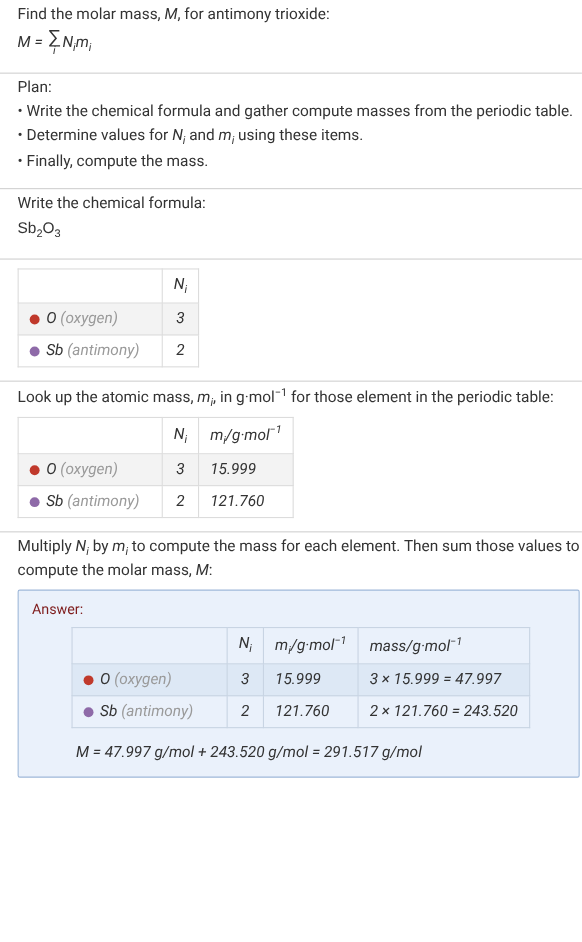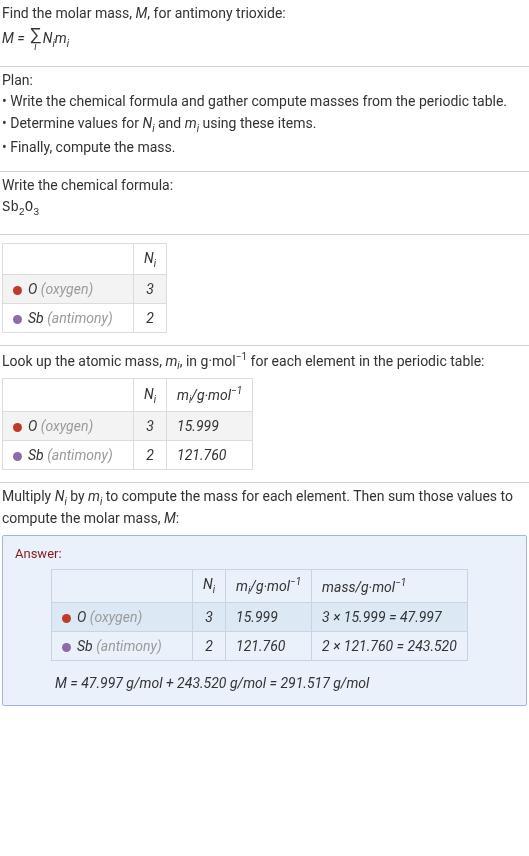--- a/index.html
+++ b/index.html
@@ -5,38 +5,38 @@
   body {
     font-family: -apple-system, BlinkMacSystemFont, "Segoe UI", Roboto, sans-serif;
     font-size: 14px;
     color: #333;
     margin: 0;
     padding: 0;
     width: 529px;
     background: #fff;
   }
   .section {
-    padding: 4px 2px 12px 2px;
+    padding: 4px 2px 12px 16px;
     border-bottom: 1px solid #d0d0d0;
   }
   .section.noborder { border-bottom: none; }
   .para { margin: 0 0 2px 0; line-height: 1.4; }
   .formula-line { font-style: italic; }
   .sum-sym {
     display: inline-block;
     vertical-align: middle;
     text-align: center;
     line-height: 1;
     margin: 0 2px;
   }
   .sum-sym .sigma { font-size: 18px; font-style: normal; }
   .sum-sym .idx { font-size: 10px; font-style: italic; display:block; margin-top:-2px;}
   .sub { font-size: 10px; vertical-align: sub; }
   .sup { font-size: 10px; vertical-align: super; }
-  .chem { font-family: Liberation Mono, monospace; }
+  .chem { font-family: Liberation Sans, sans-serif; }
   .chem .n { font-size: 10px; vertical-align: sub; }
 
   table.data {
     border-collapse: collapse;
     margin-top: 4px;
   }
   table.data th, table.data td {
     border: 1px solid #dcdcdc;
     padding: 6px 10px;
     text-align: left;
@@ -128,21 +128,21 @@
     <tr class="plain">
       <td><span class="dot purple"></span><span>Sb </span><span class="elem-secondary">(antimony)</span></td>
       <td class="num">2</td>
     </tr>
   </tbody>
     </table>
 </div>
 
 <div class="section">
   <p class="para">
-    <span>Look up the atomic mass, </span><span class="ihdr">m</span><span class="sub ihdr">i</span><span>, in g·mol</span><span class="sup">−1</span><span> for each element in the periodic table:</span>
+    <span>Look up the atomic mass, </span><span class="ihdr">m</span><span class="sub ihdr">i</span><span>, in g·mol</span><span class="sup">−1</span><span> for those element in the periodic table:</span>
   </p>
   <table class="data">
     <tbody>
         <tr>
       <th style="width:110px;"></th>
       <th class="num ihdr"><span>N</span><span class="sub">i</span></th>
       <th class="ihdr"><span>m</span><span class="sub">i</span><span>/g·mol</span><span class="sup">−1</span></th>
     </tr>
     <tr class="alt">
       <td><span class="dot red"></span><span>O </span><span class="elem-secondary">(oxygen)</span></td>

